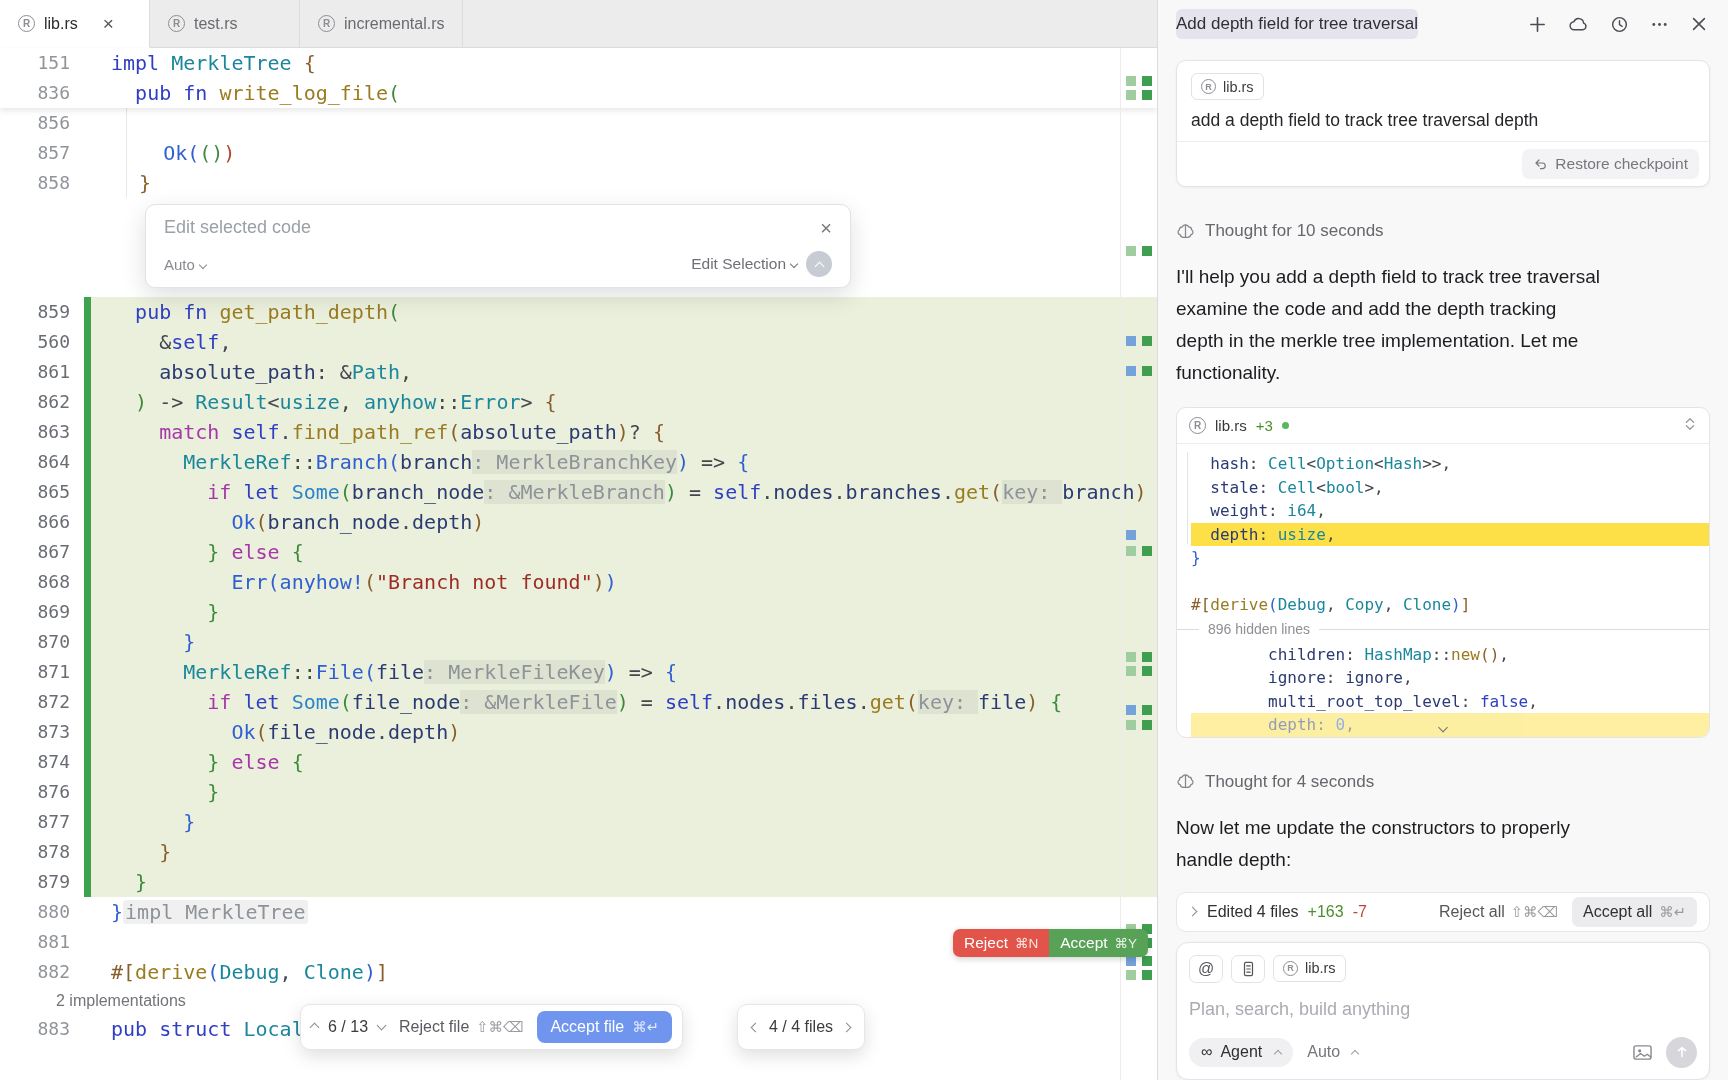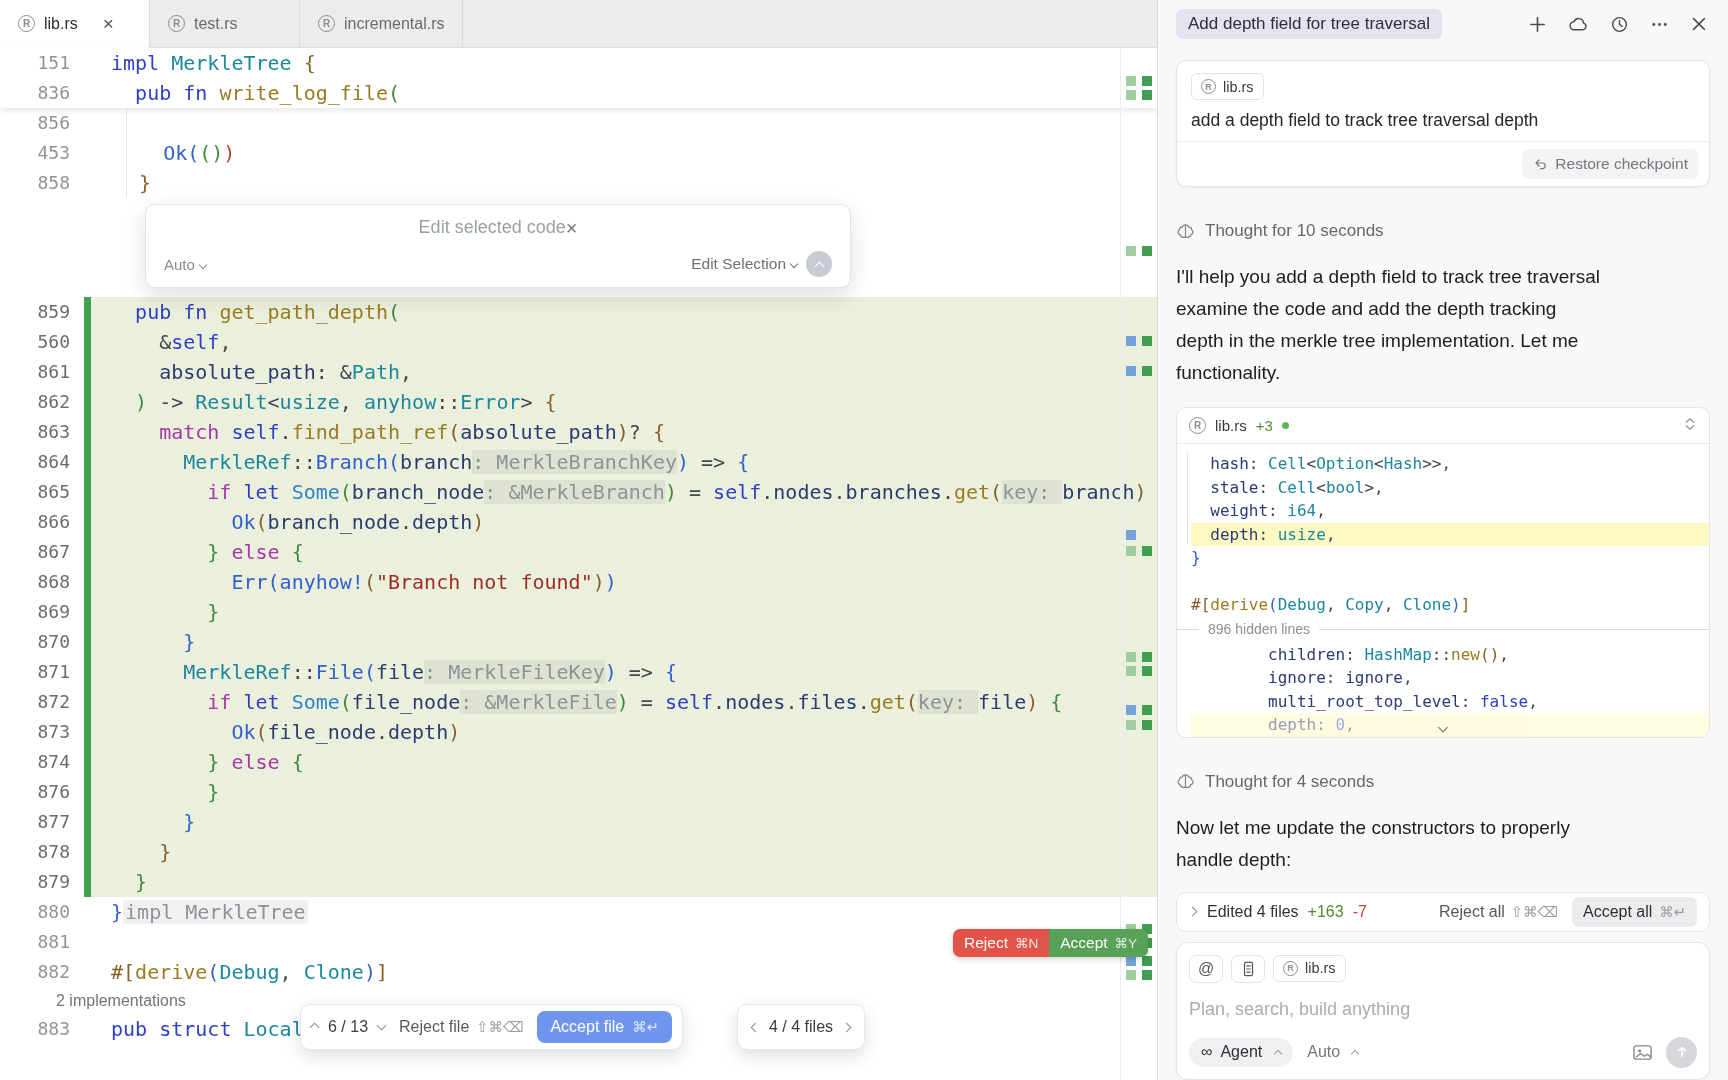--- a/index.html
+++ b/index.html
@@ -34,21 +34,21 @@
   .c-b3{color:#3d8a3d}.c-rd{color:#b0452f}.c-nm{color:#2f5fd0}
   .c-in{color:#8e939a;background:rgba(130,130,130,.12);border-radius:0}
   .c-inb{color:#8e939a;background:rgba(130,130,130,.12);border-radius:3px;padding:0 2px}
   .c-ig{display:inline-block;width:0;height:30px;border-left:1px solid #e7e7e7;margin-left:15px;vertical-align:top}
 
   
   .assist{height:99px;position:relative}
   .assist-card{position:absolute;left:145px;top:6px;width:706px;height:84px;background:#fff;
     border:1px solid #e3e3e6;border-radius:10px;box-shadow:0 8px 24px rgba(0,0,0,.13);
     display:flex;flex-direction:column;justify-content:space-between;padding:12px 18px 10px}
-  .a-top{display:flex;justify-content:center;align-items:center}
+  .a-top{display:flex;justify-content:space-between;align-items:center}
   .a-ph{font-size:18px;color:#9ba0a8}
   .a-x{font-size:20px;color:#77777d;line-height:1}
   .a-bot{display:flex;align-items:center;font-size:15px;color:#8a8a91}
   .a-right{margin-left:auto;display:flex;align-items:center;gap:9px;color:#6f6f76;font-size:15.5px}
   .a-circle{width:26px;height:26px;border-radius:50%;background:#c6cbd4;display:flex;
     align-items:center;justify-content:center;color:#fff;border:none}
 
   .chv{display:inline-block;width:7px;height:7px;border-right:1.7px solid currentColor;
     border-bottom:1.7px solid currentColor;transform:rotate(45deg);margin:0 0 2px 5px}
   .chv.up{transform:rotate(-135deg);margin:3px 0 0 5px}
@@ -84,21 +84,21 @@
     padding:0 13px;font-size:16px;display:flex;align-items:center;gap:8px}
   .tb-accept .k{opacity:.8;font-size:14.5px}
   .tb2 .chv{color:#8b8b92;margin:0}
   .tb2 span{font-size:16px;color:#3c3c41}
 
   
   .panel{width:571px;height:1080px;background:#f8f8f9;border-left:1px solid #dcdce0;
     display:flex;flex-direction:column;flex:none}
   .p-header{height:48px;display:flex;align-items:center;padding:0 20px 0 18px;flex:none}
   .p-title{background:#e4e3ee;border-radius:6px;height:30px;display:flex;align-items:center;
-    padding:0 12px;font-size:17px;color:#2f2f34}
+    padding:0 0;font-size:17px;color:#2f2f34}
   .p-hicons{margin-left:auto;display:flex;align-items:center;gap:21px;color:#4b4b51}
   .p-hicons svg{display:block}
   .p-body{flex:1;padding:12px 18px 0;overflow:hidden}
 
   .ucard{background:#fff;border:1px solid #e4e4e8;border-radius:10px;
     box-shadow:0 1px 3px rgba(0,0,0,.05)}
   .ucard-in{padding:12px 14px 10px}
   .chip{display:inline-flex;align-items:center;gap:7px;border:1px solid #e2e2e6;border-radius:6px;
     height:27px;padding:0 9px;font-size:14.5px;color:#3a3a3f;background:#fff}
   .chip .ricon{width:15px;height:15px;font-size:9px}
@@ -112,21 +112,21 @@
 
   .ccard{margin-top:18px;background:#fff;border:1px solid #e4e4e8;border-radius:10px;overflow:hidden;position:relative}
   .ccard-h{height:36px;display:flex;align-items:center;gap:9px;padding:0 12px;border-bottom:1px solid #ececef}
   .ccard-h .fname{font-size:15px;color:#38383d}
   .ccard-h .added{font-size:15px;color:#4b8f2d}
   .dot{width:7px;height:7px;border-radius:50%;background:#57b75e}
   .ccard-h .exp{margin-left:auto;color:#9a9aa1}
   .pcode{position:relative;padding:8px 0 0 14px;font-family:"DejaVu Sans Mono",monospace;
     font-size:16px;line-height:23.5px;white-space:pre;color:#2c2c31}
   .prow{height:23.5px}
-  .prow.phl{background:#fef9c3;margin-right:0}
+  .prow.phl{background:#fde047;margin-right:0}
   .prow.pfade{opacity:.5}
   .psep{display:flex;align-items:center;height:26px;color:#8f8f95;font-size:14px;
     font-family:"Liberation Sans",sans-serif;margin-left:-14px}
   .psep .ln{height:1px;background:#dcdcdf}
   .psep .ln.a{width:22px;margin-right:9px}
   .psep .ln.b{flex:1;margin-left:9px}
   .pguide{position:absolute;width:1px;background:#e5e5e8}
   .ccard .collapse{position:absolute;bottom:2px;left:50%;transform:translateX(-50%);color:#6f6f76}
 
   .editsbar{margin-top:16px;height:40px;background:#fff;border:1px solid #e6e6e9;border-radius:10px;
@@ -179,21 +179,21 @@
         <span>incremental.rs</span>
       </div>
     </div>
 
     <div class="sticky" id="sticky-rows">
         <div class="crow"><span class="num">151</span><span class="bar"></span><span class="codetxt"><span class="c-kw">impl </span><span class="c-ty">MerkleTree </span><span class="c-b1">{</span></span></div>
         <div class="crow"><span class="num">836</span><span class="bar"></span><span class="codetxt"><span>  </span><span class="c-kw">pub </span><span class="c-kw">fn </span><span class="c-fn">write_log_file</span><span class="c-b3">(</span></span></div>
       </div>
     <div id="rows-top">
         <div class="crow"><span class="num">856</span><span class="bar"></span><span class="codetxt"><span class="c-ig"></span></span></div>
-        <div class="crow"><span class="num">453</span><span class="bar"></span><span class="codetxt"><span class="c-ig"></span><span>   </span><span class="c-ok">Ok</span><span class="c-b2">(</span><span class="c-b3">(</span><span class="c-b3">)</span><span class="c-rd">)</span></span></div>
+        <div class="crow"><span class="num">857</span><span class="bar"></span><span class="codetxt"><span class="c-ig"></span><span>   </span><span class="c-ok">Ok</span><span class="c-b2">(</span><span class="c-b3">(</span><span class="c-b3">)</span><span class="c-rd">)</span></span></div>
         <div class="crow"><span class="num">858</span><span class="bar"></span><span class="codetxt"><span class="c-ig"></span><span> </span><span class="c-b1">}</span></span></div>
       </div>
 
     <div class="assist">
       <div class="assist-card">
         <div class="a-top">
           <span class="a-ph">Edit selected code</span>
           <span class="a-x">×</span>
         </div>
         <div class="a-bot">

